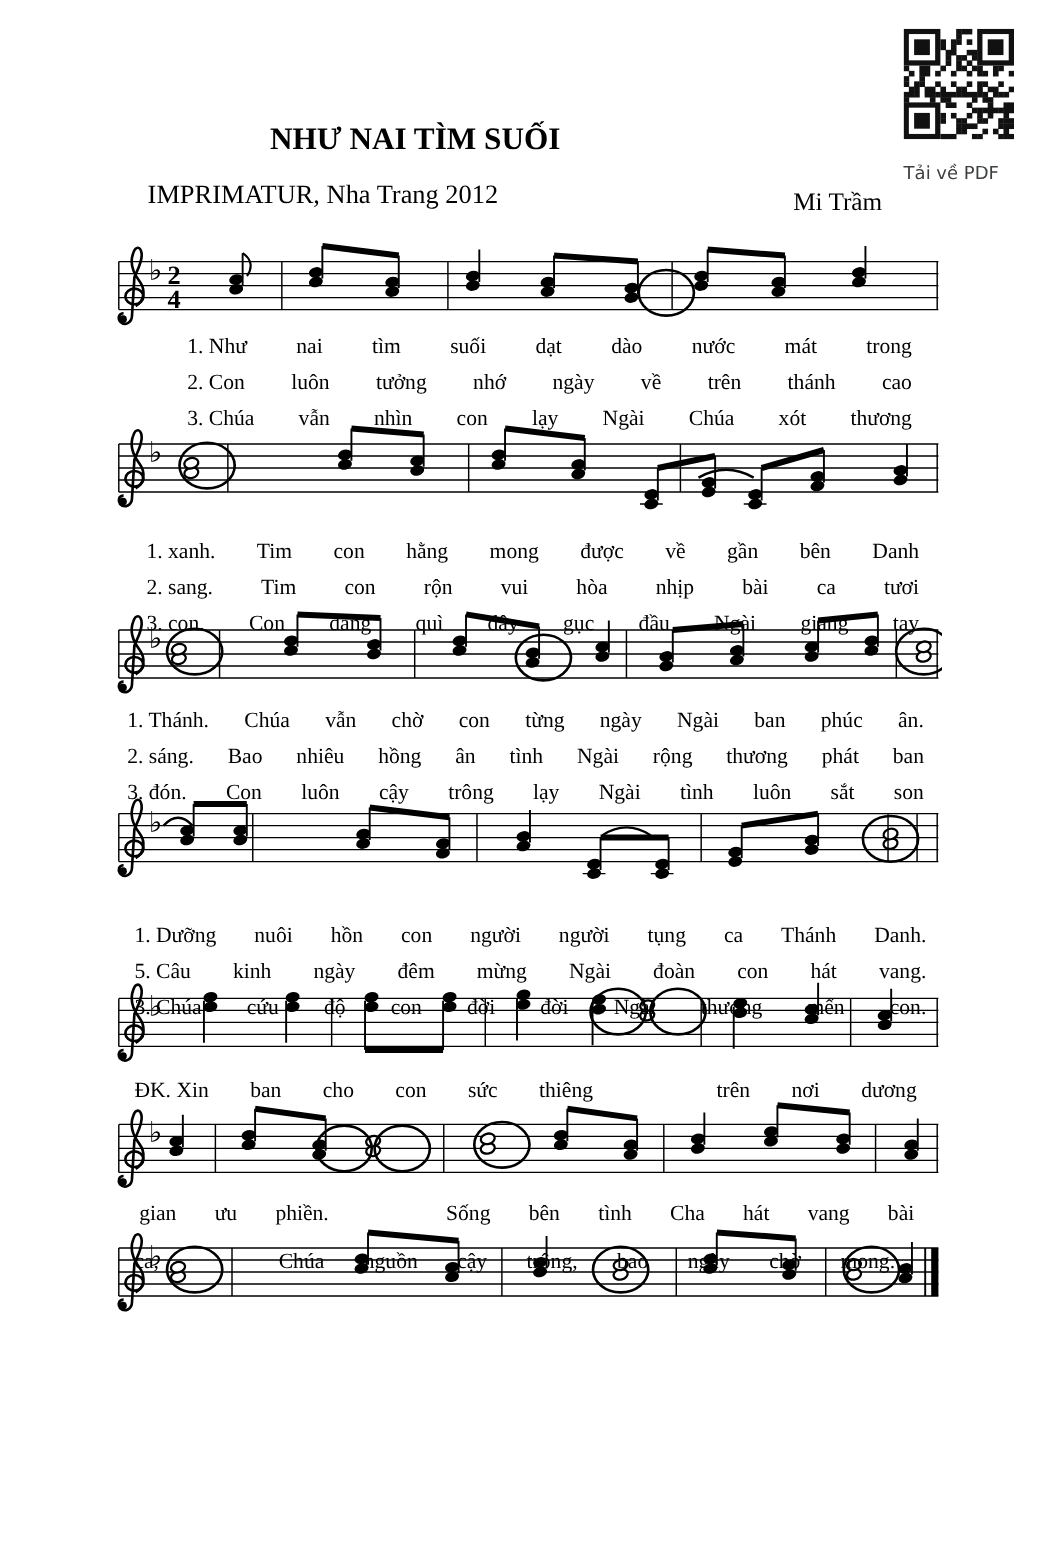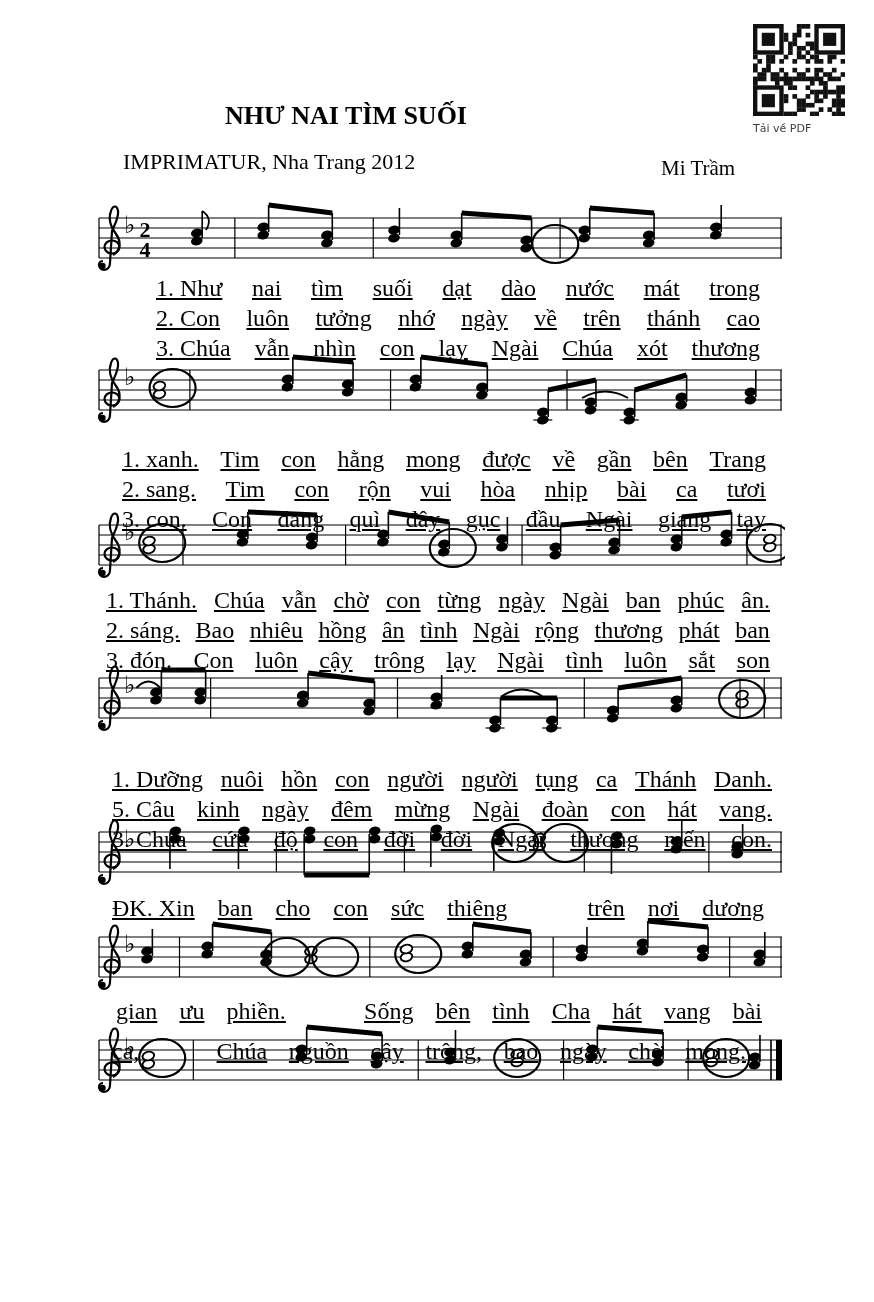--- a/index.html
+++ b/index.html
@@ -3,26 +3,26 @@
 <meta charset="utf-8">
 <style>
   html,body{margin:0;padding:0;background:#ffffff;}
   body{width:874px;height:1302px;position:relative;overflow:hidden;
        font-family:"Liberation Serif", serif;color:#000;}
   .title{position:absolute;top:101px;left:0;width:692px;text-align:center;
          font-size:26px;font-weight:bold;letter-spacing:0px;}
   .imprimatur{position:absolute;top:149px;left:87px;font-size:22px;margin-left:36px;}
   .author{position:absolute;top:156px;left:661px;width:80px;font-size:21px;}
   .qr-wrap{position:absolute;left:753px;top:24px;width:98px;}
-  .qr-caption{font-family:"DejaVu Sans", sans-serif;font-size:11px;color:#3c4043;
-              margin-top:2px;white-space:nowrap;}
+  .qr-caption{font-family:"DejaVu Sans", sans-serif;font-size:15px;color:#3c4043;
+              margin-top:14px;white-space:nowrap;}
   .staff{position:absolute;left:93px;width:692px;height:100px;}
   .lyrics-block{position:absolute;}
   .lyric-line{display:flex;justify-content:space-between;align-items:flex-start;
-              font-size:24px;line-height:30px;white-space:nowrap;text-decoration:underline;}
+              font-size:18px;line-height:30px;white-space:nowrap;}
   .lyric-word{display:inline-block;}
   .lyric-spacer{display:inline-block;min-width:34px;}
 </style>
 </head>
 <body>
 
 <div class="title">NHƯ NAI TÌM SUỐI</div>
 <div class="imprimatur">IMPRIMATUR, Nha Trang 2012</div>
 <div class="author">Mi Trầm</div>
 
@@ -737,21 +737,21 @@
       <div class="lyric-line">
         <span class="lyric-word">1. xanh.</span>
         <span class="lyric-word">Tim</span>
         <span class="lyric-word">con</span>
         <span class="lyric-word">hằng</span>
         <span class="lyric-word">mong</span>
         <span class="lyric-word">được</span>
         <span class="lyric-word">về</span>
         <span class="lyric-word">gần</span>
         <span class="lyric-word">bên</span>
-        <span class="lyric-word">Trang</span>
+        <span class="lyric-word">Danh</span>
       </div>
       <div class="lyric-line">
         <span class="lyric-word">2. sang.</span>
         <span class="lyric-word">Tim</span>
         <span class="lyric-word">con</span>
         <span class="lyric-word">rộn</span>
         <span class="lyric-word">vui</span>
         <span class="lyric-word">hòa</span>
         <span class="lyric-word">nhịp</span>
         <span class="lyric-word">bài</span>

